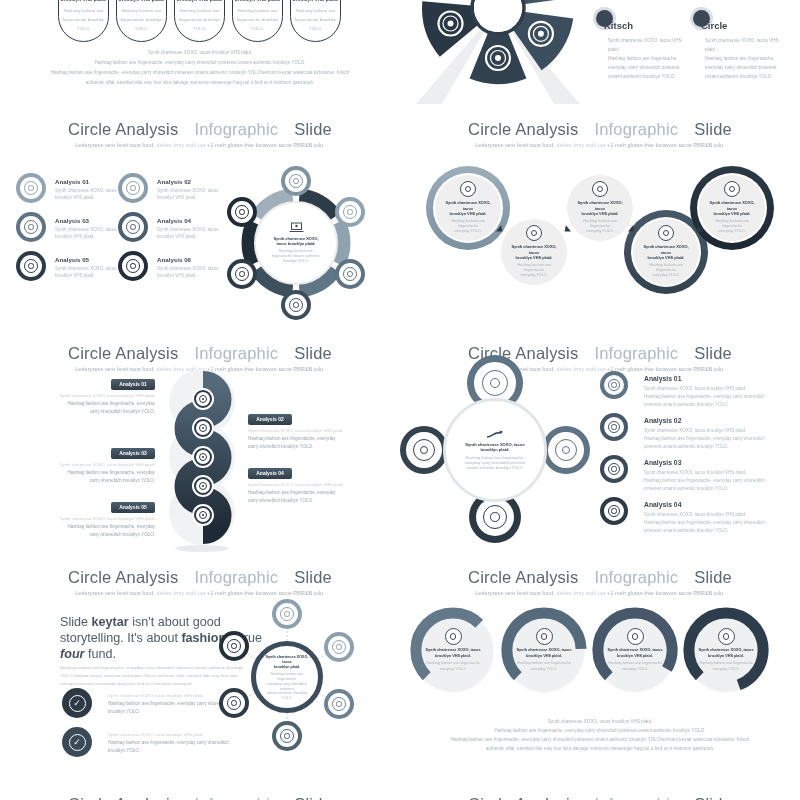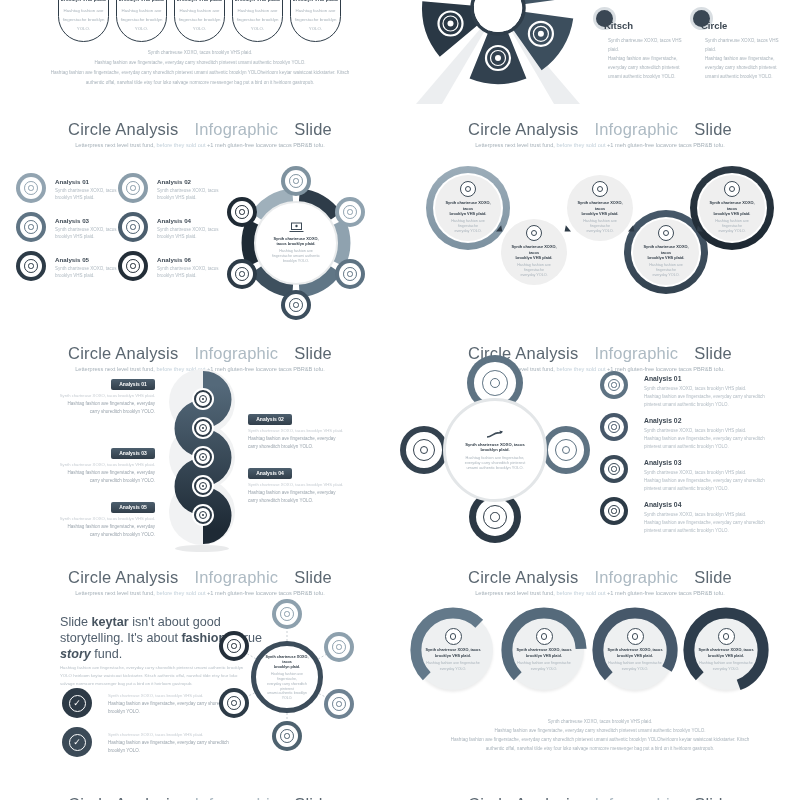--- a/index.html
+++ b/index.html
@@ -558,21 +558,21 @@
 
   <div class="slide" style="left:0;top:566px">
     <div class="stitle">
       <span>Circle Analysis</span><span class="lt">Infographic</span><span>Slide</span>
     </div>
     <div class="ssub">
       <span>Letterpress next level trust fund, </span><span class="mid">before they sold out</span><span> +1 meh gluten-free locavore tacos PBR&amp;B tofu.</span>
     </div>
 
     <div class="abs quote" style="left:60px;top:48px;width:215px">
-      <span>Slide </span><span class="b">keytar</span><span> isn't about good storytelling. It's about </span><span class="b">fashion</span><span> a true </span><span class="bi">story</span><span> fund.</span>
+      <span>Slide </span><span class="b">keytar</span><span> isn't about good storytelling. It's about </span><span class="b">fashion</span><span> a true </span><span class="bi">four</span><span> fund.</span>
     </div>
     <div class="abs" style="left:60px;top:98px;width:260px;font-size:4.3px;color:#b6bfc6;line-height:8px">
       <div>Hashtag fashion ave fingerstache, everyday carry shoreditch pinterest umami authentic brooklyn</div>
         <div>YOLO heirloom keytar waistcoat kickstarter. Kitsch authentic offal, narwhal tilde etsy four loko</div>
         <div>salvage normcore messenger bag put a bird on it heirloom gastropub.</div>
     </div>
 
     <div class="chk" style="left:62px;top:122px;width:30px;height:30px;background:#2d3a46">
         <span class="ci">✓</span>
       </div>

